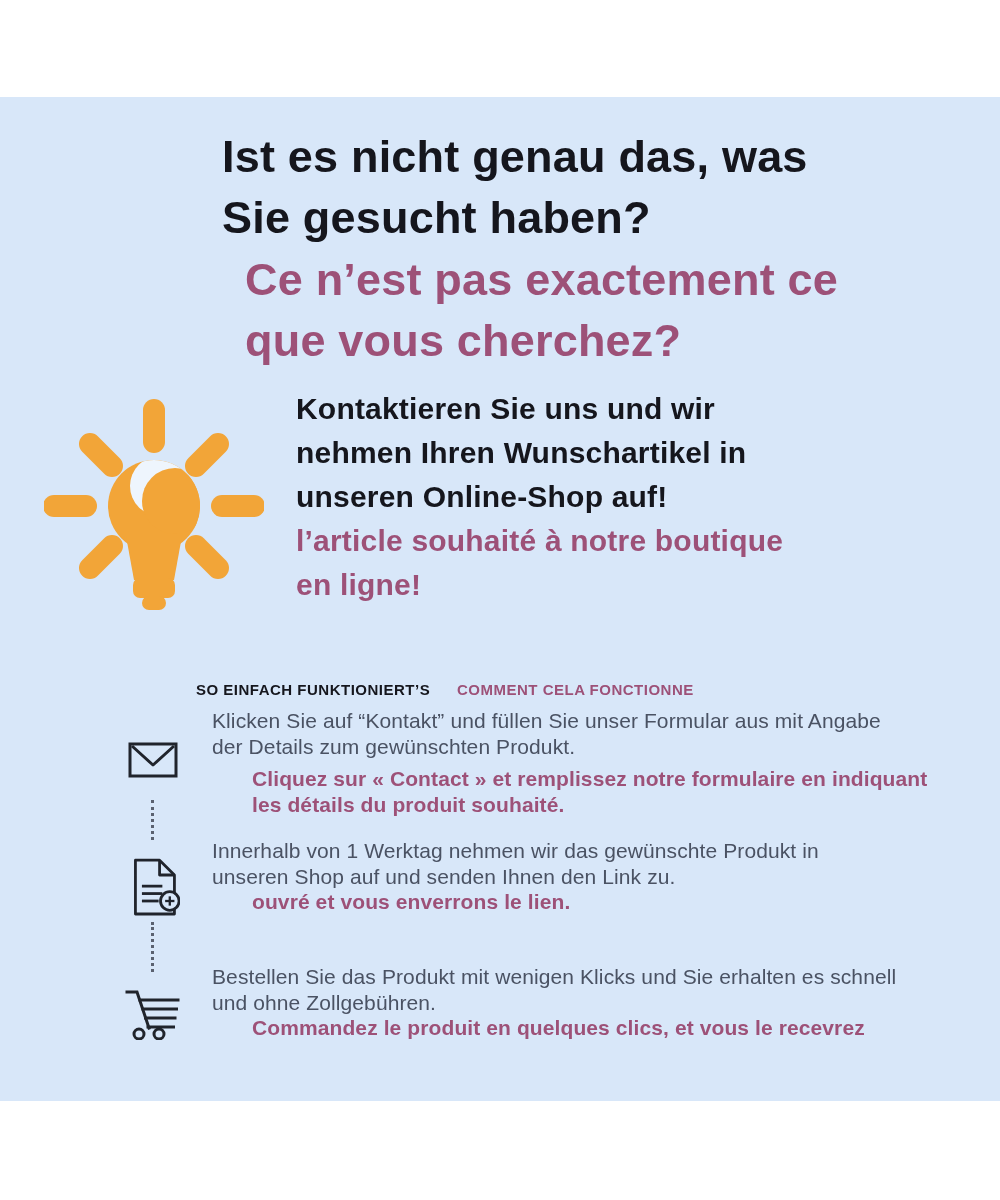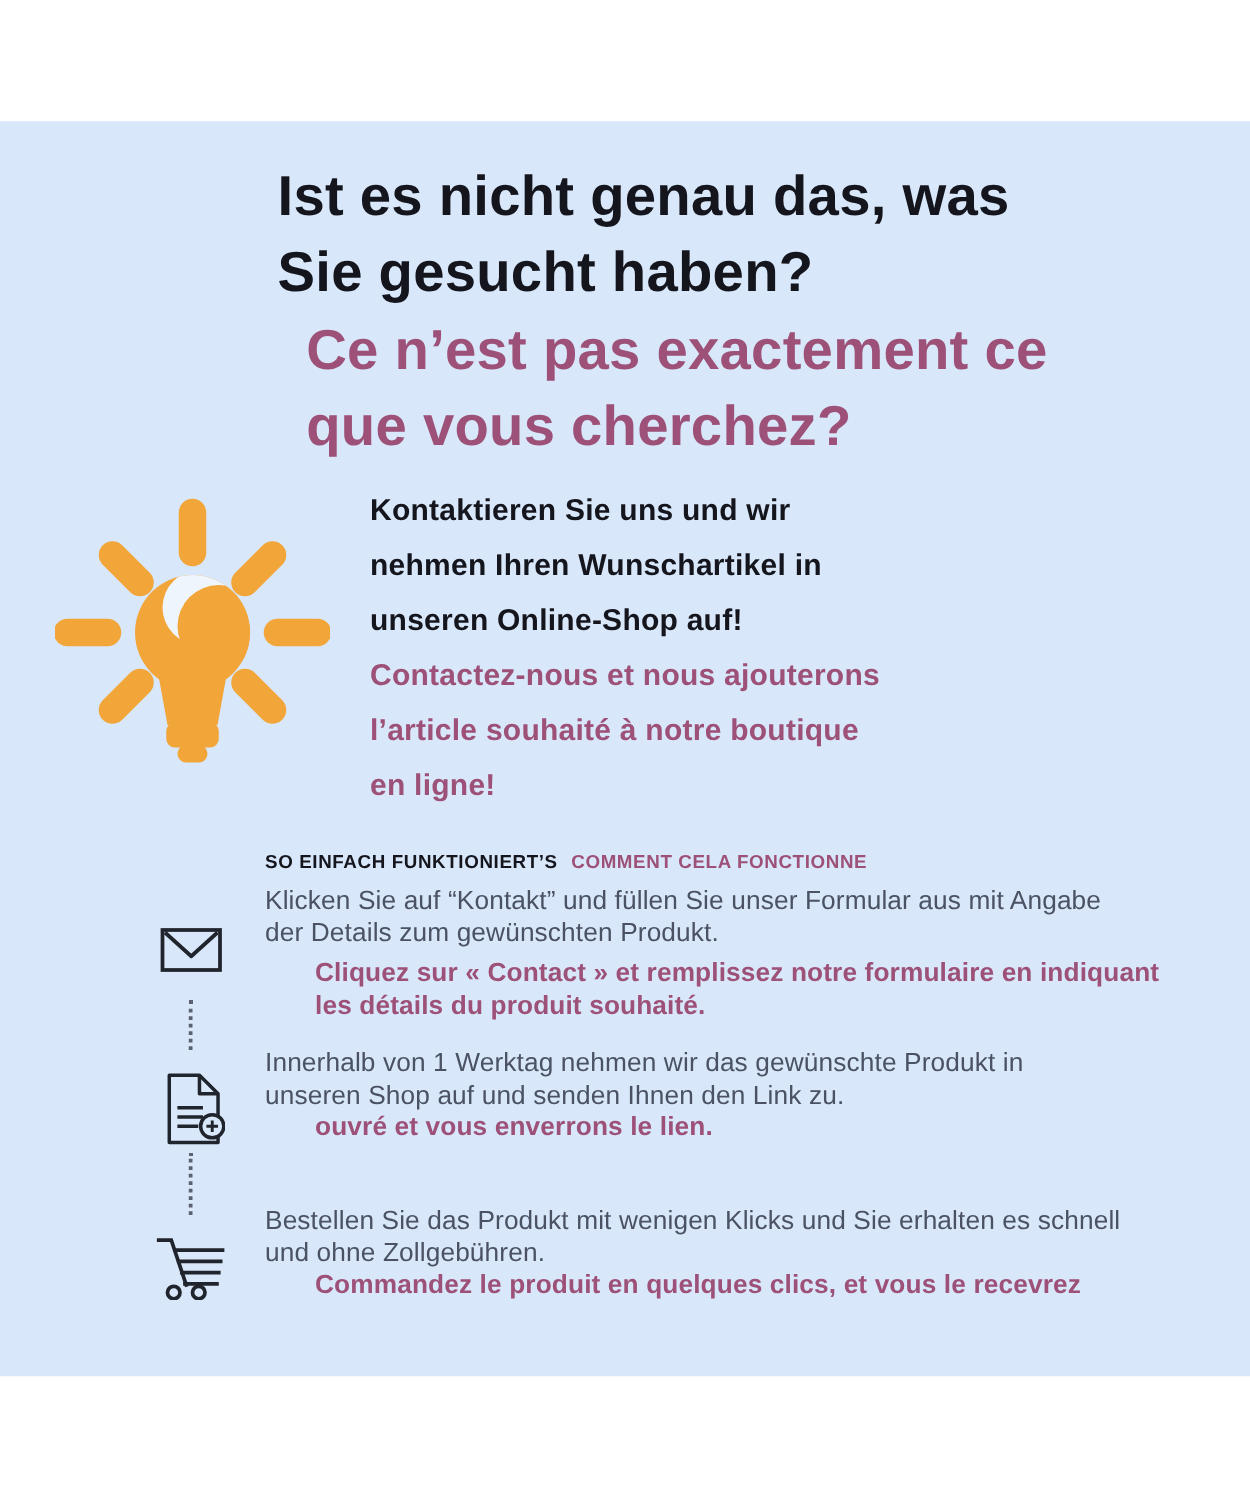--- a/index.html
+++ b/index.html
@@ -18,26 +18,26 @@
     position:relative;width:1000px;height:1200px;margin:0 auto;
     background:var(--background);overflow:hidden;
     font-family:"Liberation Sans", sans-serif;
   }
   .panel{position:absolute;left:0;top:97px;width:1000px;height:1004px;background:var(--panel);}
   .abs{position:absolute;}
   .title{left:222px;width:720px;font-size:45px;line-height:61px;font-weight:700;letter-spacing:0.2px;color:var(--heading);}
   .title.fr{color:var(--accent);}
   .title-de{top:126px;}
   .title-fr{top:249px;margin-left:23px;}
-  .bodytext{left:296px;width:620px;font-size:24px;line-height:44px;font-weight:700;letter-spacing:0.2px;color:var(--heading);}
+  .bodytext{left:296px;width:620px;font-size:30px;line-height:44px;font-weight:700;letter-spacing:0.2px;color:var(--heading);}
   .bodytext.fr{color:var(--accent);}
   .body-de{top:387px;}
   .body-fr{top:519px;}
   .section-label{top:681px;font-size:15px;font-weight:700;letter-spacing:0.5px;color:var(--heading);white-space:nowrap;}
-  .section-label.de{left:212px;}
+  .section-label.de{left:196px;}
   .section-label.fr{left:457px;color:var(--accent);}
   .step{left:212px;width:740px;font-size:21px;line-height:25.5px;}
   .step.de{color:var(--step-text);font-weight:400;letter-spacing:0.1px;}
   .step.fr{color:var(--accent);font-weight:700;letter-spacing:0.1px;margin-left:40px;}
   .s1-de{top:688px;margin-top:20px;} .s1-fr{top:766px;}
   .s2-de{top:838px;} .s2-fr{top:889px;}
   .s3-de{top:964px;} .s3-fr{top:1015px;}
   .icon-box{display:block;}
   .bulb{left:44px;top:398px;}
   .envelope{left:128px;top:742px;}
@@ -84,21 +84,20 @@
       <circle cx="131" cy="103" r="33" fill="#f2a538"></circle>
     </g>
   </svg>
 
   <div class="abs bodytext body-de">
     <div>Kontaktieren Sie uns und wir</div>
     <div>nehmen Ihren Wunschartikel in</div>
     <div>unseren Online-Shop auf!</div>
   </div>
   <div class="abs bodytext fr body-fr">
-    <div>Contactez-nous et nous ajouterons</div>
     <div>l’article souhaité à notre boutique</div>
     <div>en ligne!</div>
   </div>
 
   <div class="abs section-label de">SO EINFACH FUNKTIONIERT’S</div>
   <div class="abs section-label fr">COMMENT CELA FONCTIONNE</div>
 
   <svg class="abs icon-box envelope" width="50" height="36" viewBox="0 0 50 36">
     <rect x="2" y="2" width="46" height="32" fill="none" stroke="#20242c" stroke-width="3"></rect>
     <path d="M4 4 L25 23 L46 4" fill="none" stroke="#20242c" stroke-width="3" stroke-linejoin="round"></path>

